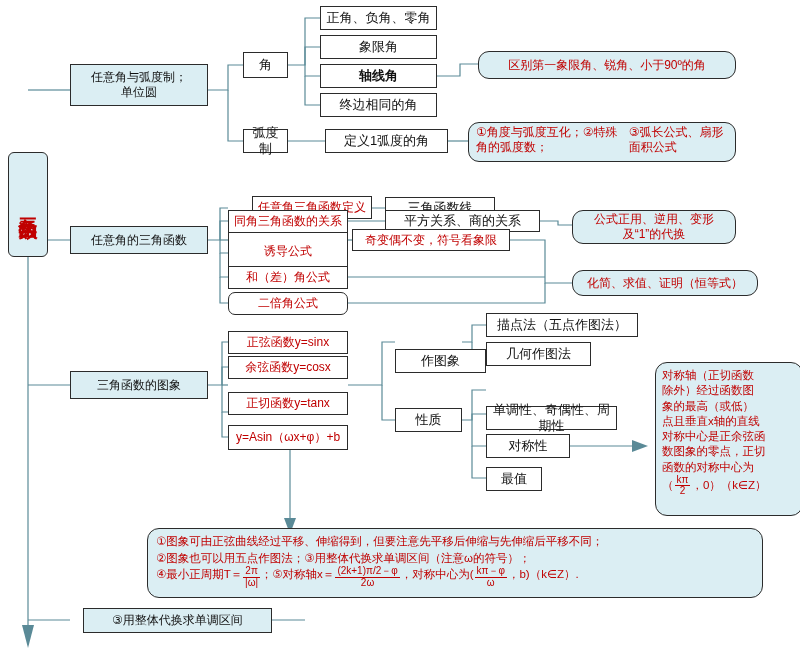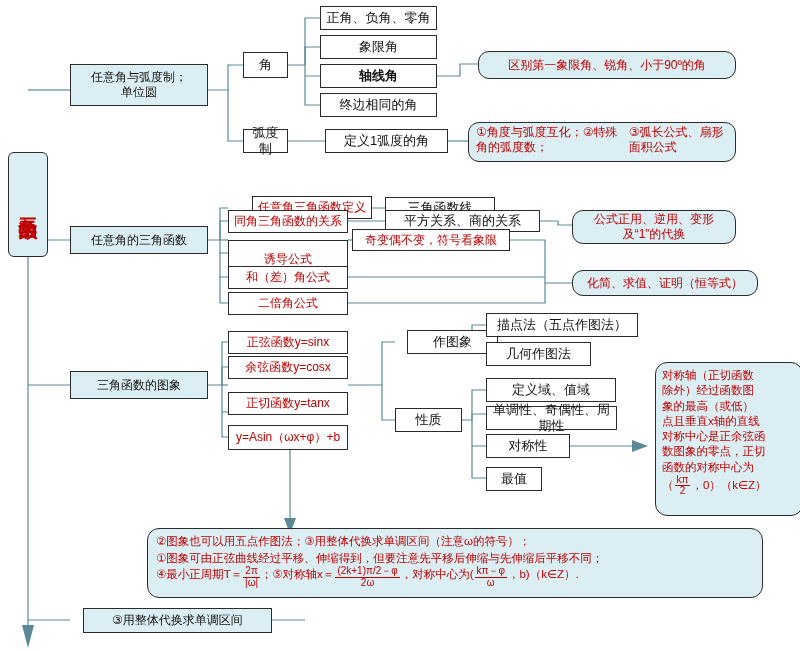--- a/index.html
+++ b/index.html
@@ -167,48 +167,47 @@
 
   <div class="node bx rounded ml" style="left:468px;top:122px;width:268px;height:40px;color:#c00000;flex-direction:row;align-items:flex-start;padding-left:7px;">
     <div>①角度与弧度互化；②特殊角的弧度数；</div>
     <div>③弧长公式、扇形面积公式</div>
   </div>
 
   <div class="node bx" style="left:70px;top:226px;width:138px;height:28px;">任意角的三角函数</div>
 
   <div class="node rx-w" style="left:228px;top:196px;width:120px;height:23px;margin-left:24px;">任意角三角函数定义</div>
   <div class="node rx-w" style="left:228px;top:210px;width:120px;height:23px;">同角三角函数的关系</div>
-  <div class="node rx-w" style="left:228px;top:240px;width:120px;height:38px;">诱导公式</div>
+  <div class="node rx-w" style="left:228px;top:232px;width:120px;height:38px;">诱导公式</div>
   <div class="node rx-w" style="left:228px;top:266px;width:120px;height:23px;">和（差）角公式</div>
-  <div class="node rx-w" style="left:228px;top:292px;width:120px;height:23px;">二倍角公式</div>
+  <div class="node rx-w" style="left:228px;top:292px;width:120px;height:23px;border-radius:7px;">二倍角公式</div>
 
   <div class="node wx" style="left:385px;top:197px;width:110px;height:22px;">三角函数线</div>
   <div class="node wx" style="left:385px;top:210px;width:155px;height:22px;">平方关系、商的关系</div>
   <div class="node rx-w" style="left:352px;top:229px;width:158px;height:22px;">奇变偶不变，符号看象限</div>
 
   <div class="node bx rounded" style="left:572px;top:210px;width:164px;height:34px;color:#c00000;flex-direction:column;">
     <div>公式正用、逆用、变形</div>
     <div>及“1”的代换</div>
   </div>
   <div class="node bx rounded" style="left:572px;top:270px;width:186px;height:26px;color:#c00000;">化简、求值、证明（恒等式）</div>
 
   <div class="node bx" style="left:70px;top:371px;width:138px;height:28px;">三角函数的图象</div>
 
   <div class="node rx-w" style="left:228px;top:331px;width:120px;height:23px;">正弦函数y=sinx</div>
   <div class="node rx-w" style="left:228px;top:356px;width:120px;height:23px;">余弦函数y=cosx</div>
   <div class="node rx-w" style="left:228px;top:392px;width:120px;height:23px;">正切函数y=tanx</div>
   <div class="node rx-w" style="left:228px;top:425px;width:120px;height:25px;">y=Asin（ωx+φ）+b</div>
 
-  <div class="node wx" style="left:395px;top:330px;width:91px;height:24px;margin-left:12px;">作图象</div>
+  <div class="node wx" style="left:395px;top:349px;width:91px;height:24px;">作图象</div>
   <div class="node wx" style="left:395px;top:408px;width:67px;height:24px;">性质</div>
 
   <div class="node wx" style="left:486px;top:313px;width:152px;height:24px;">描点法（五点作图法）</div>
   <div class="node wx" style="left:486px;top:342px;width:105px;height:24px;">几何作图法</div>
 
-  <div class="node wx" style="left:486px;top:378px;width:130px;height:24px;">定义域、值域</div>
   <div class="node wx" style="left:486px;top:406px;width:131px;height:24px;">单调性、奇偶性、周期性</div>
   <div class="node wx" style="left:486px;top:434px;width:84px;height:24px;">对称性</div>
   <div class="node wx" style="left:486px;top:467px;width:56px;height:24px;">最值</div>
 
   <div class="node bx rounded-lg ml" style="left:648px;top:362px;width:148px;height:154px;color:#c00000;flex-direction:column;align-items:flex-start;padding:5px 6px;font-size:11.5px;line-height:1.33;">
     <div>对称轴（正切函数</div>
     <div>除外）经过函数图</div>
     <div>象的最高（或低）</div>
     <div>点且垂直x轴的直线</div>
     <div>对称中心是正余弦函</div>
@@ -218,22 +217,22 @@
       <span>（</span>
       <span class="frac">
         <span class="num">kπ</span>
         <span class="den">2</span>
       </span>
       <span>，0）（k∈Z）</span>
     </div>
   </div>
 
   <div class="node bx rounded-lg ml" style="left:140px;top:528px;width:616px;height:70px;color:#c00000;flex-direction:column;align-items:flex-start;padding:4px 8px;font-size:11.5px;line-height:1.45;">
+    <div>①图象可由正弦曲线经过平移、伸缩得到，但要注意先平移后伸缩与先伸缩后平移不同；</div>
     <div>②图象也可以用五点作图法；③用整体代换求单调区间（注意ω的符号）；</div>
-    <div>①图象可由正弦曲线经过平移、伸缩得到，但要注意先平移后伸缩与先伸缩后平移不同；</div>
     <div style="display:flex;align-items:flex-start;flex-wrap:nowrap;">
       <span>④最小正周期T＝</span>
       <span class="frac">
         <span class="num">2π</span>
         <span class="den">|ω|</span>
       </span>
       <span>；⑤对称轴x＝</span>
       <span class="frac">
         <span class="num">(2k+1)π/2－φ</span>
         <span class="den">2ω</span>

